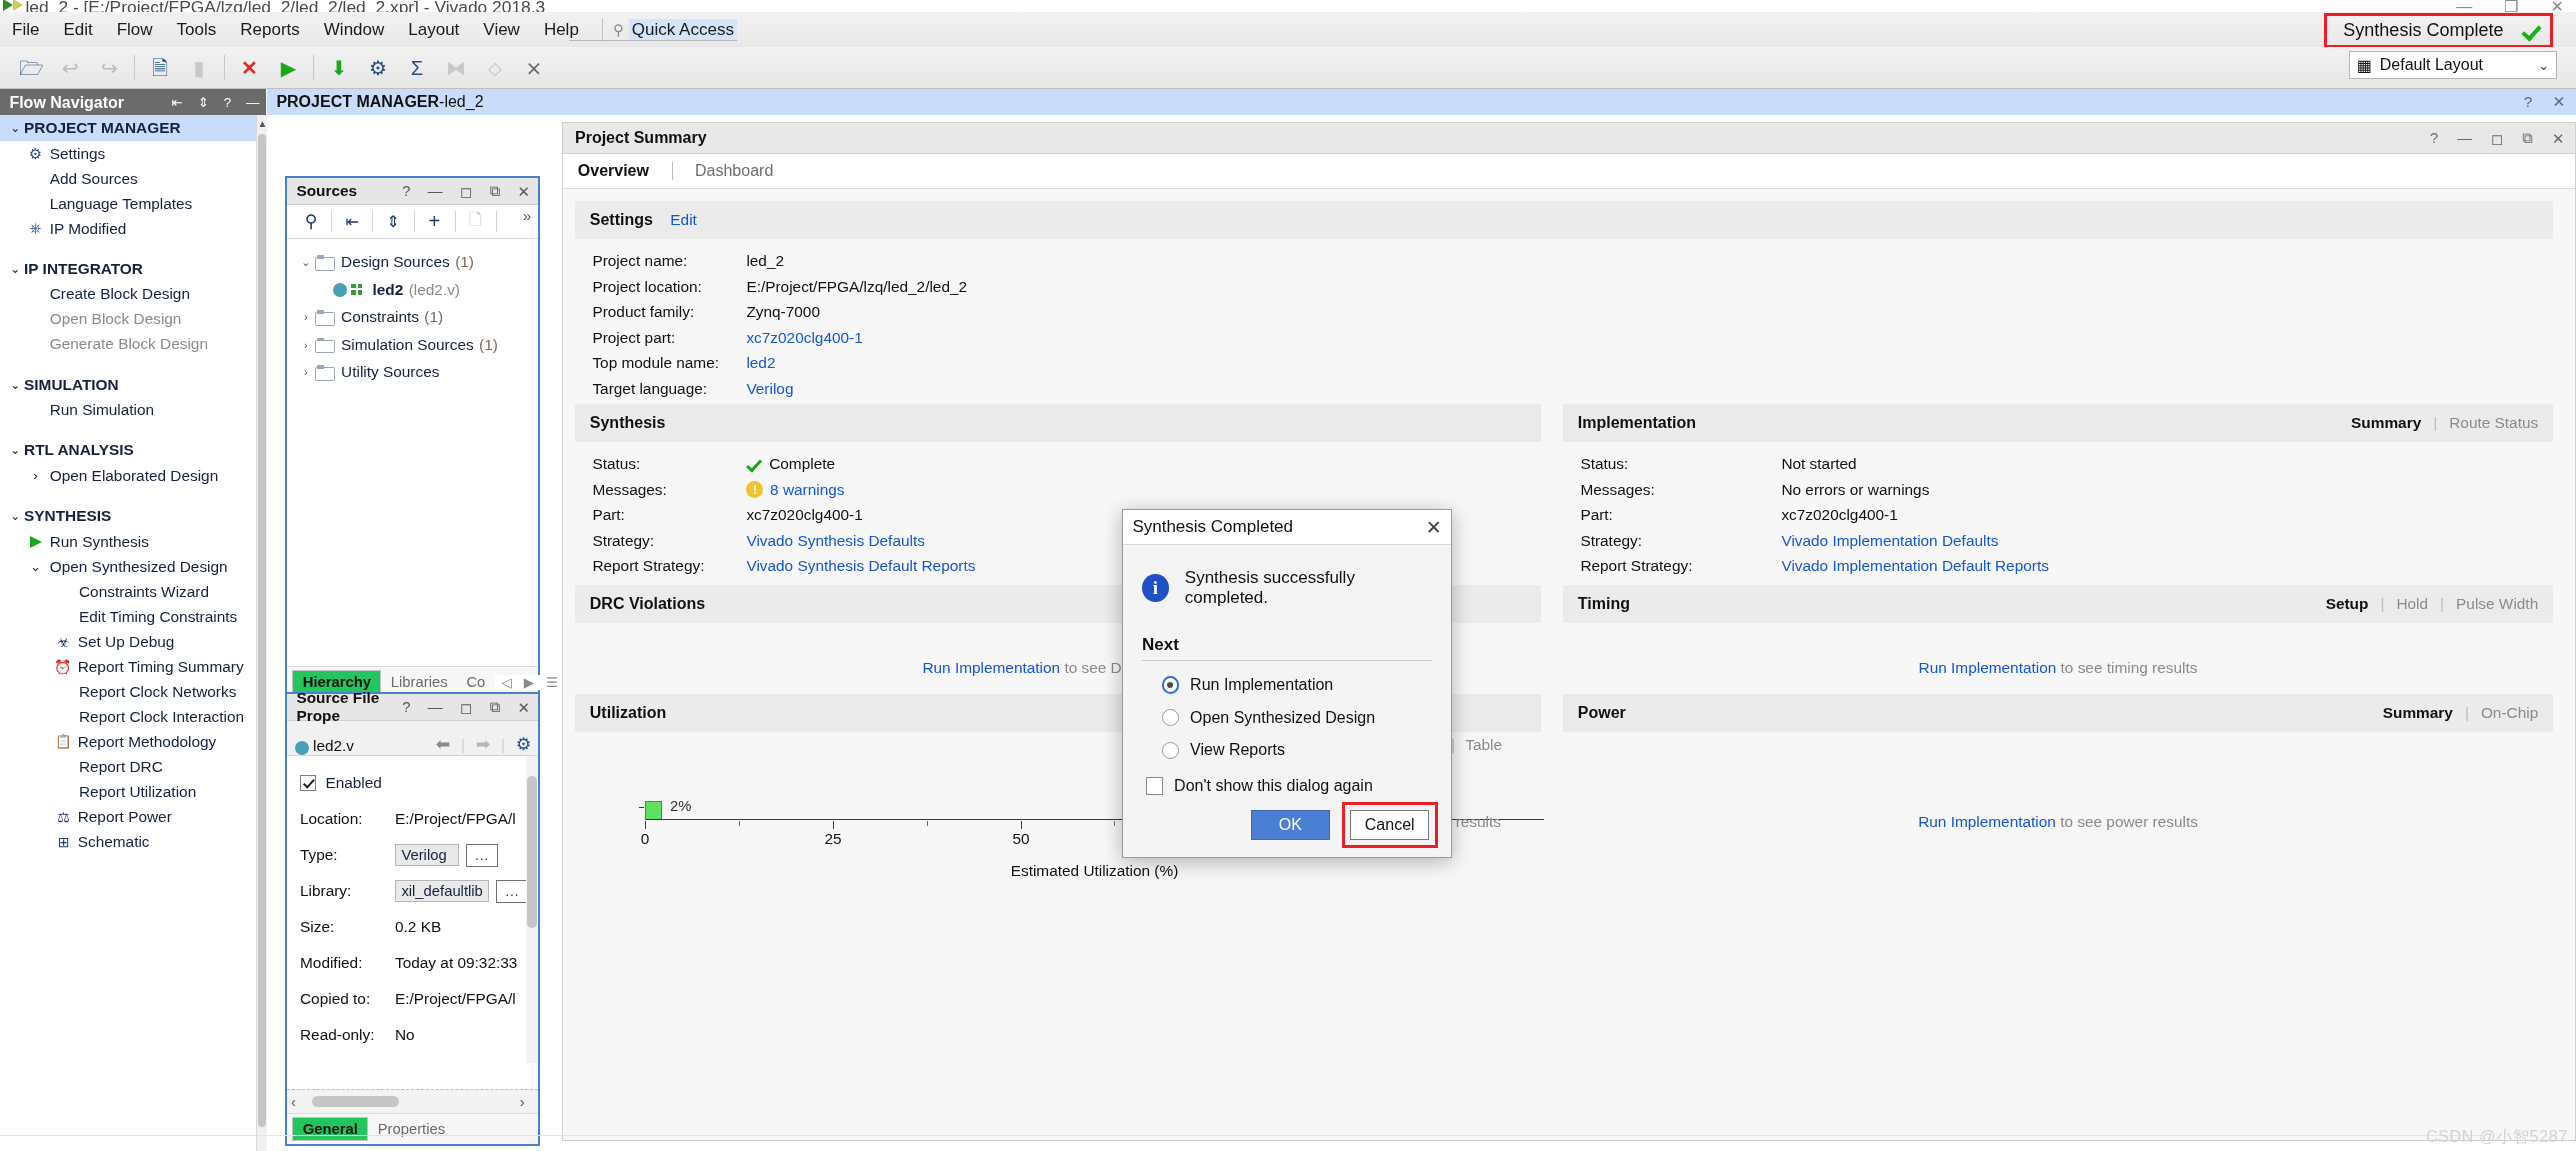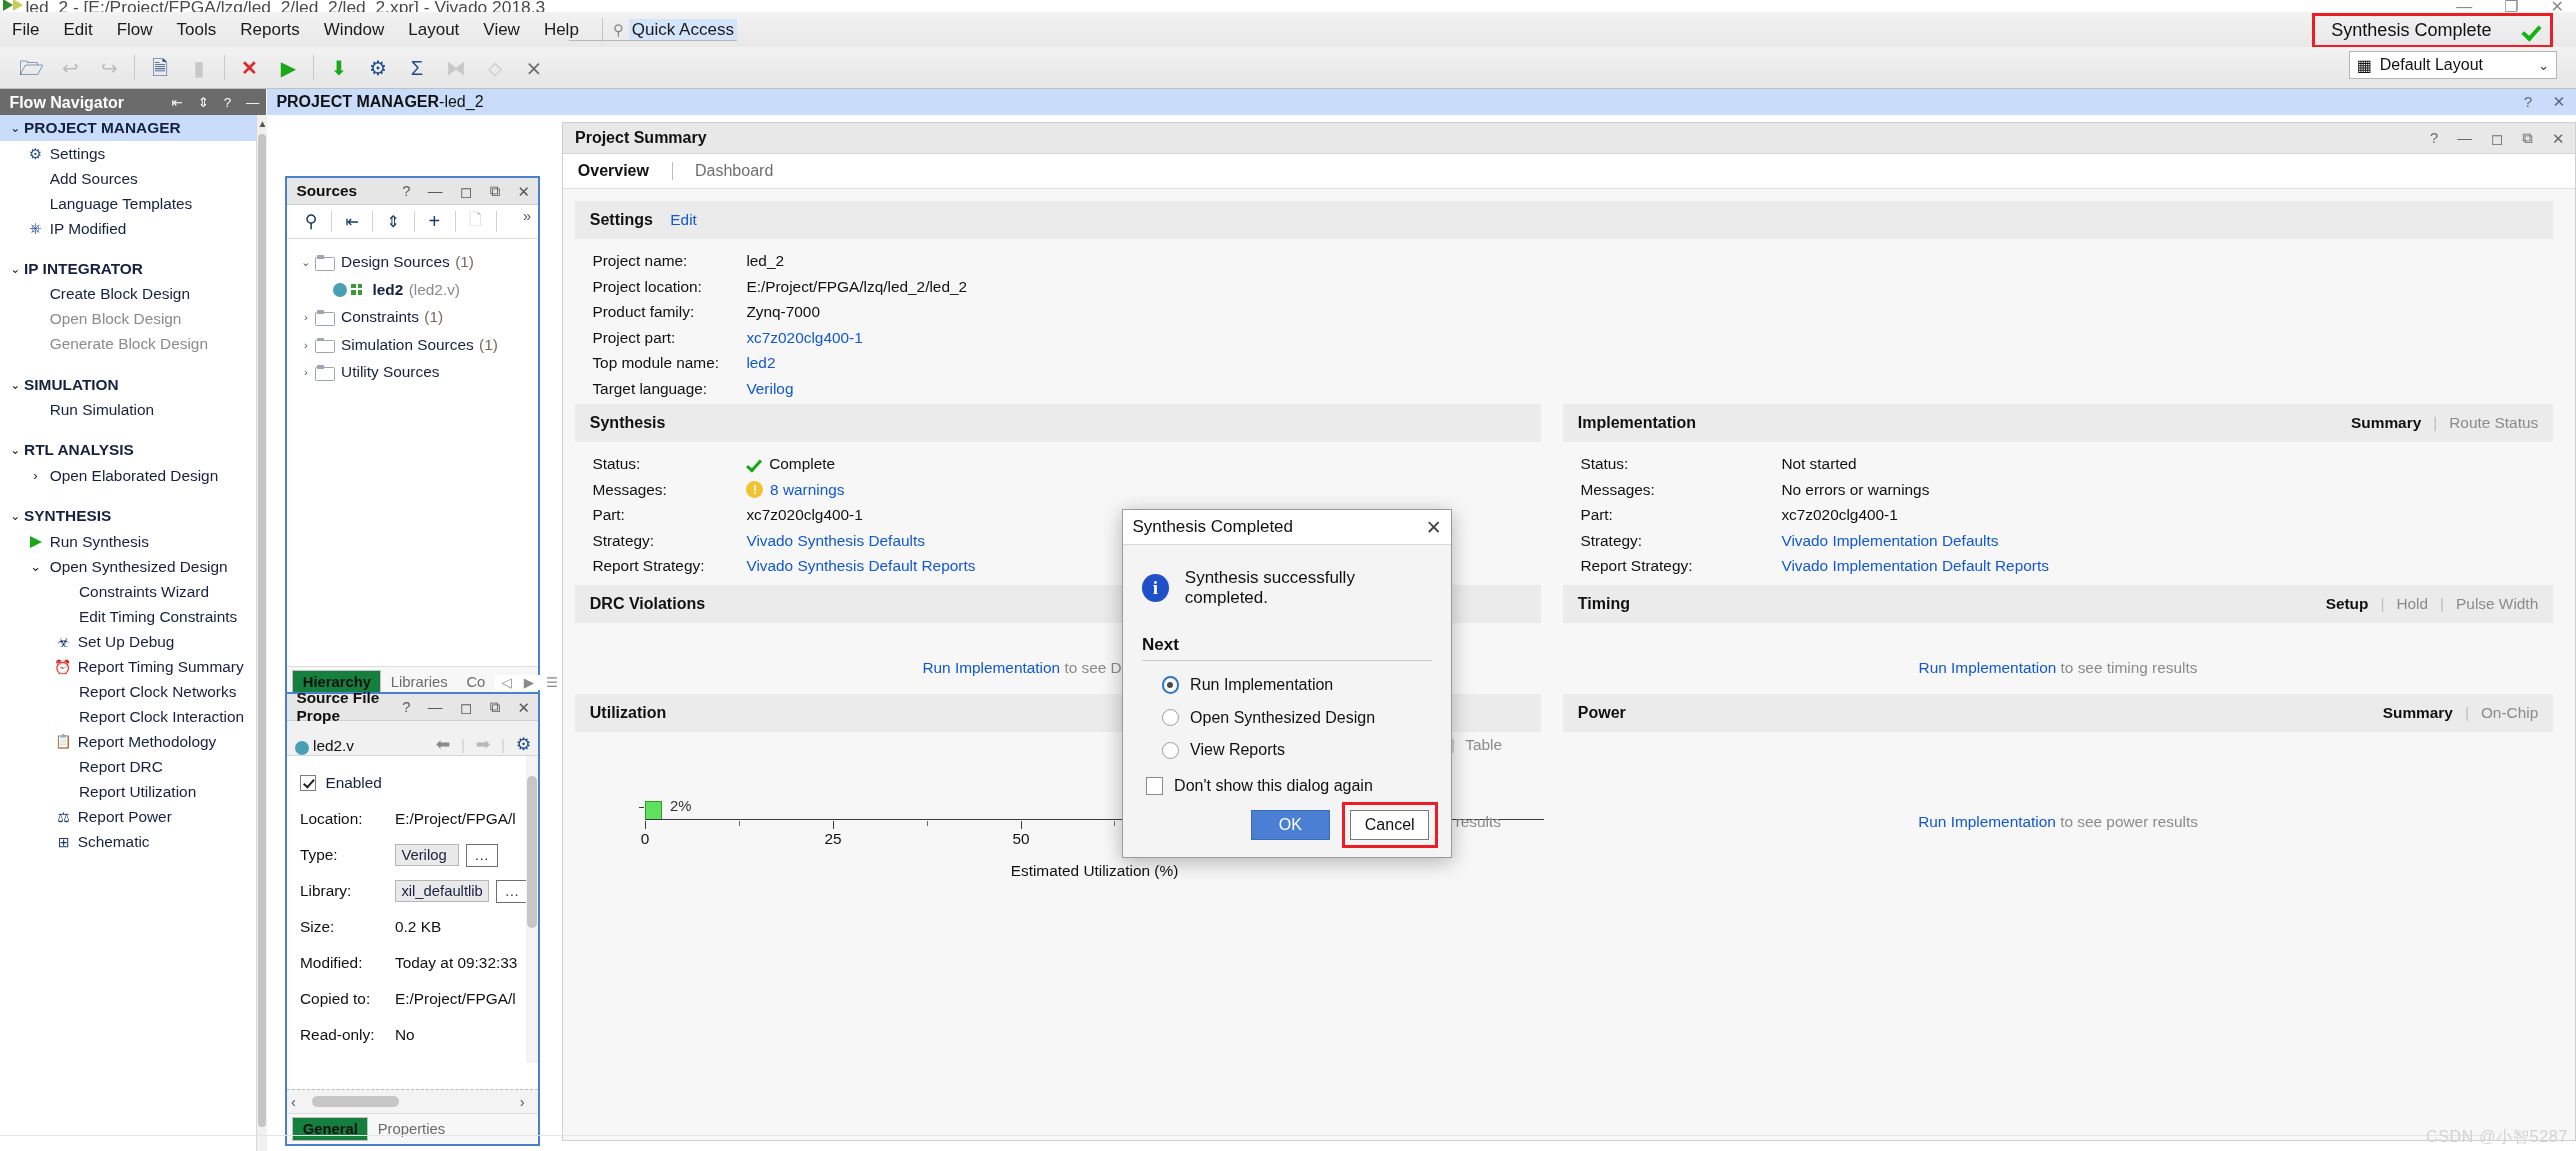--- a/index.html
+++ b/index.html
@@ -72,21 +72,21 @@
     background: #d4e4fb; padding: 0.7px 2.7px;
   }
   .qa-underline {
     position: absolute; left: 569px; top: 40px; width: 168px; height: 1.3px;
     background: #b8b8b8;
   }
   .synth-complete-box {
     position: absolute; right: 23.5px; top: 13.4px;
     border: 3.4px solid #ee1c24;
     padding: 4px 10.7px 4px 16px;
-    display: flex; align-items: center; gap: 30px;
+    display: flex; align-items: center; gap: 18px;
     background: transparent;
   }
   .synth-complete-label { font-size: 18px; color: #111; white-space: nowrap; }
   .check-green {
     width: 17.4px; height: 17.4px; position: relative; display: inline-block;
   }
   .check-green::after {
     content: ""; position: absolute; left: 4.7px; top: 0px;
     width: 6.7px; height: 14px;
     border: solid #12b312; border-width: 0 4px 4px 0;
@@ -264,21 +264,21 @@
   .panel-tabs {
     position: absolute; left: 0; bottom: 0; width: 100%; height: 31px;
     background: #f7f7f7; border-top: 0.7px solid #dcdcdc;
     display: flex; align-items: center; padding-left: 5.4px;
   }
   .ptab {
     font-size: 14.8px; color: #6b6b6b; padding: 3.4px 9.4px; white-space: nowrap;
   }
   .ptab.active {
     color: #111; font-weight: bold;
-    background: #15803d; border: 0.7px solid #c2c2c2;
+    background: #22c55e; border: 0.7px solid #c2c2c2;
   }
   .ptab-nav {
     margin-left: auto; margin-right: 5.4px; display: flex; gap: 12px;
     font-size: 13.4px; color: #8a8a8a; align-items: center;
     background: #ffffff; padding-left: 6.7px;
   }
 
   
   .sfp {
     left: 285px; top: 692px; width: 255px; height: 454px;

